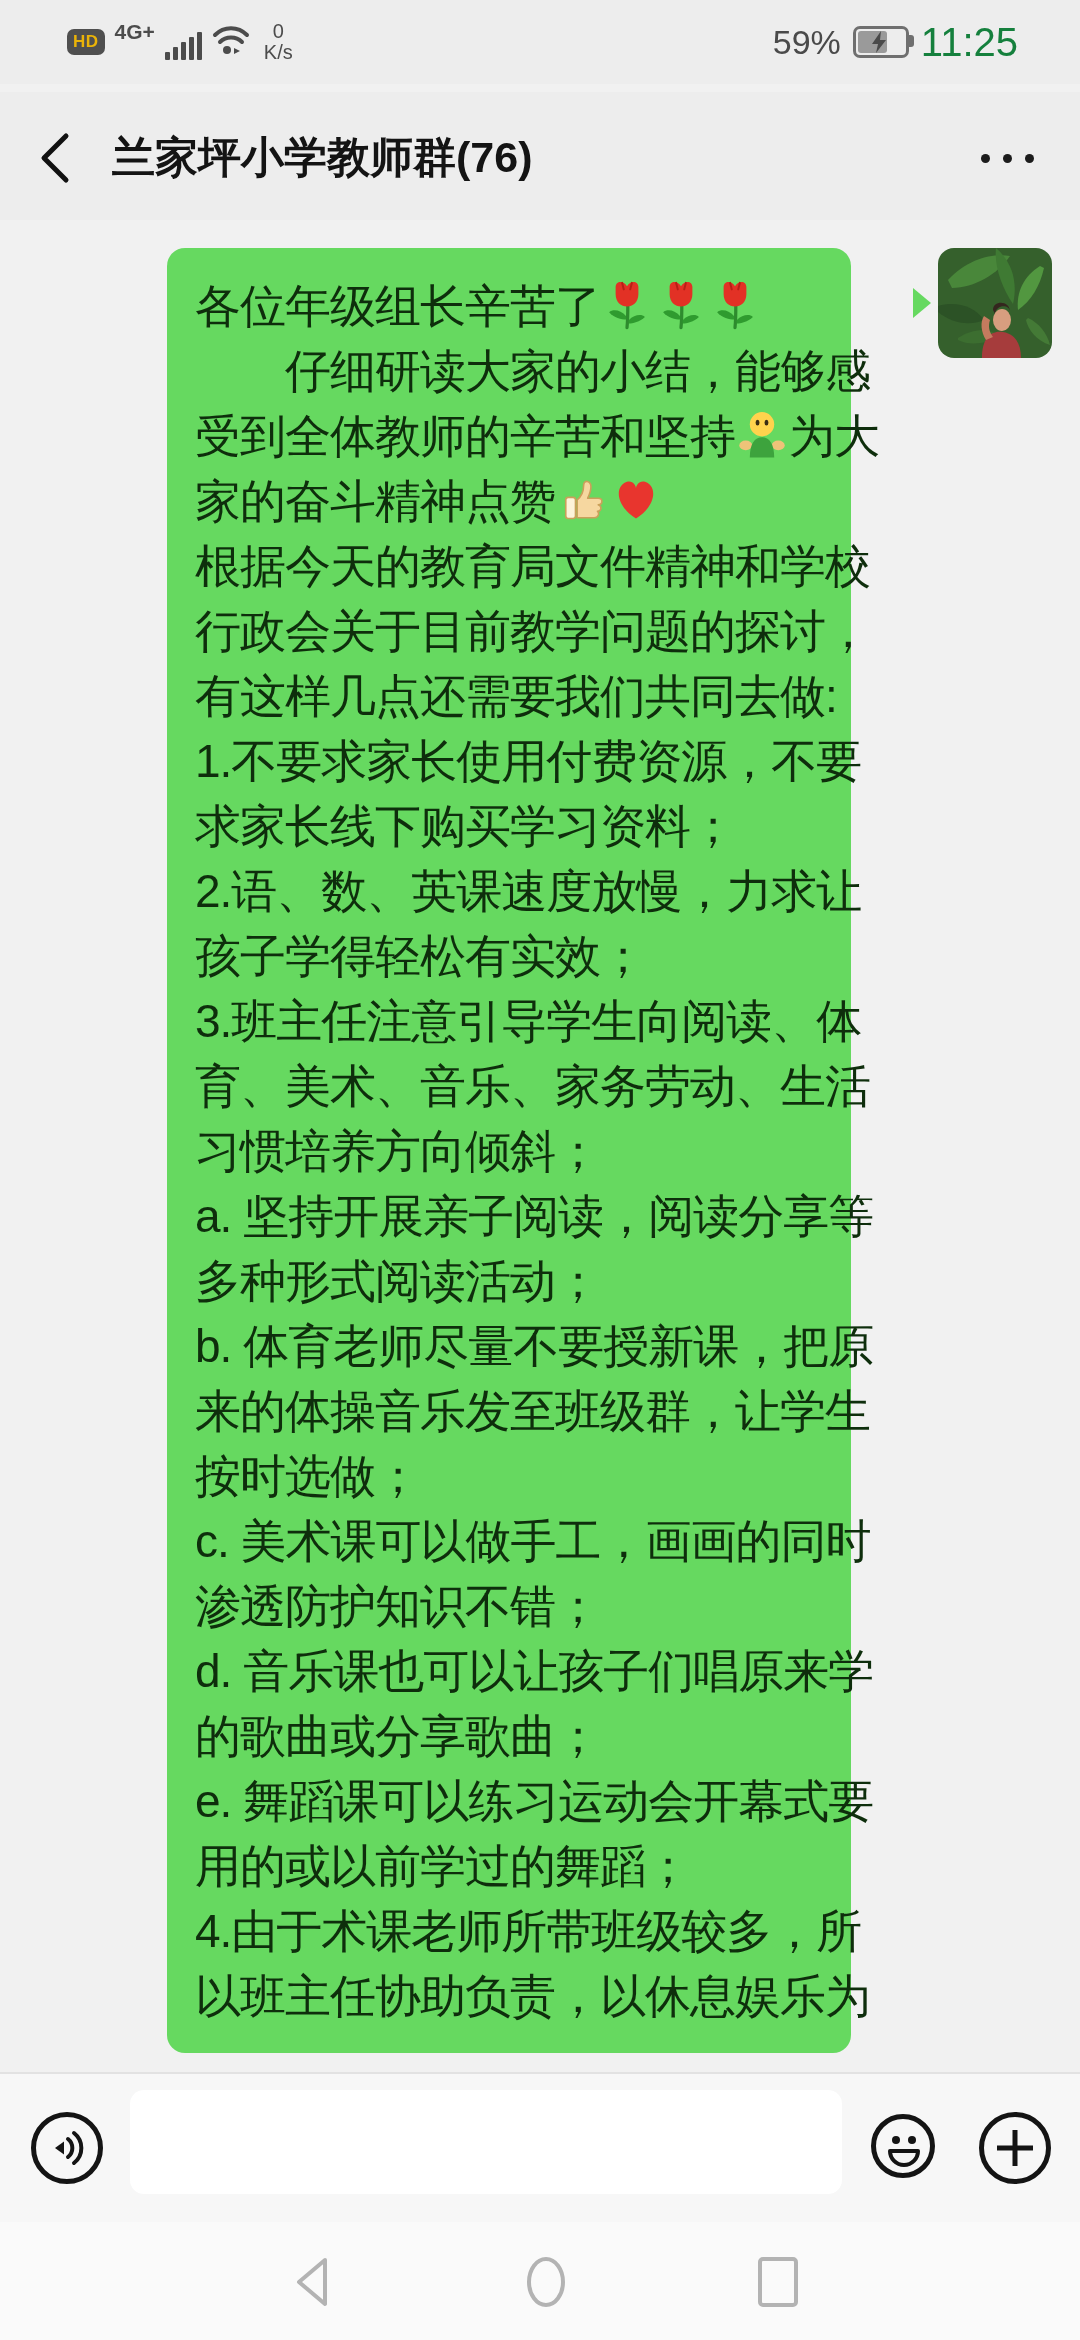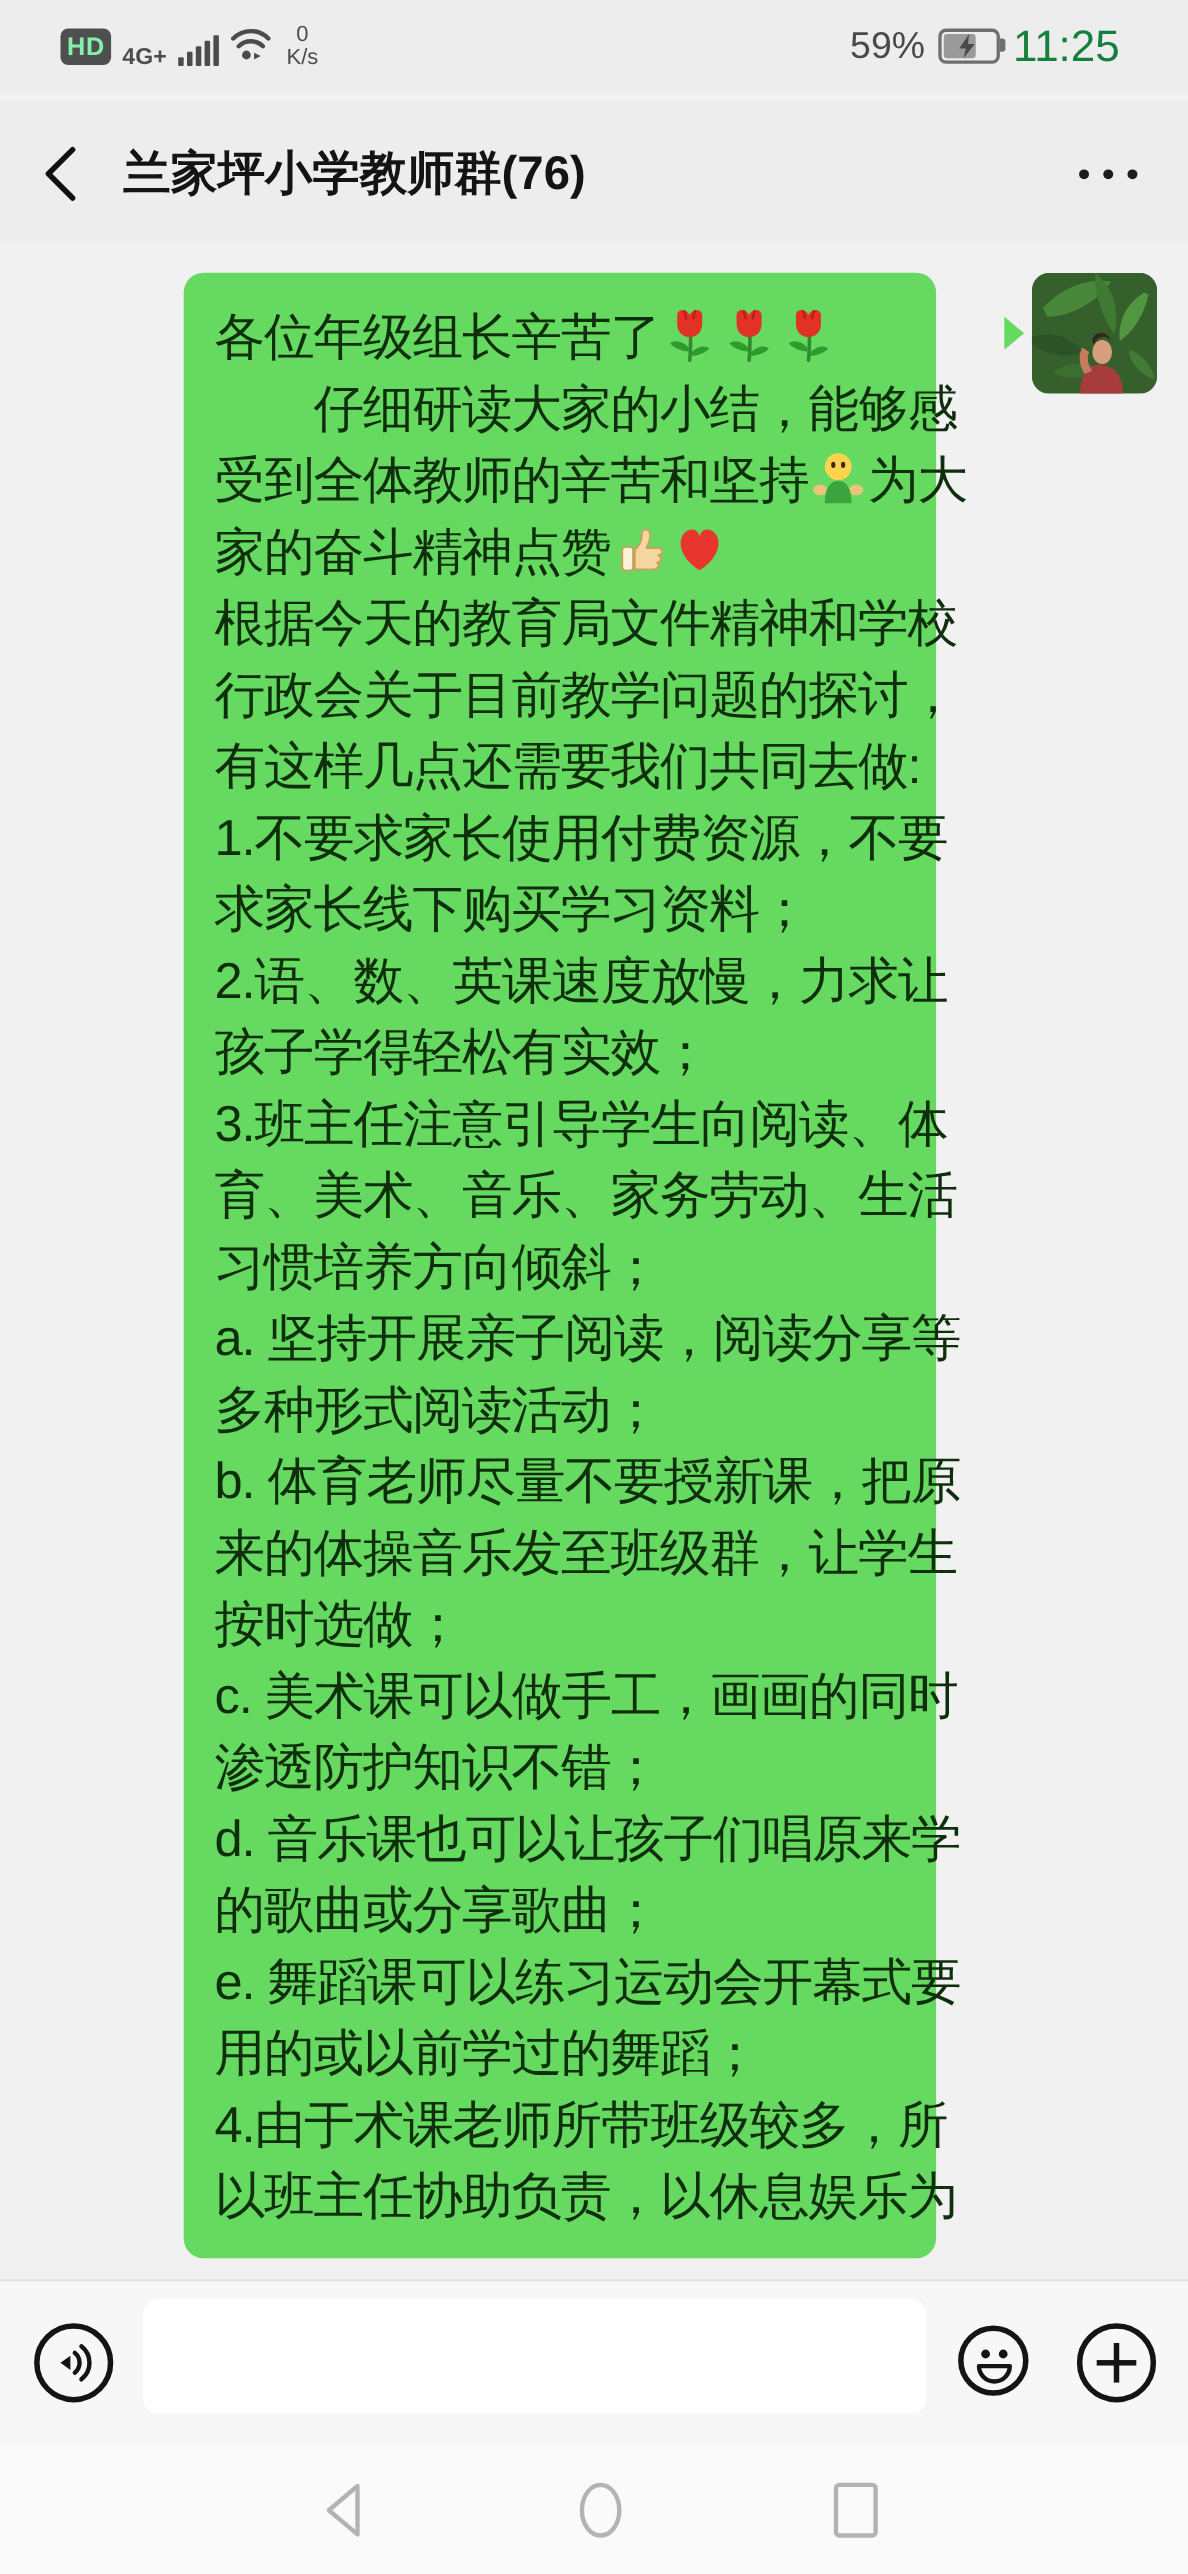--- a/index.html
+++ b/index.html
@@ -5,23 +5,23 @@
   html,body{margin:0;padding:0;background:#444;}
   .screen{
     position:relative;width:1080px;height:2340px;overflow:hidden;
     background:#f1f1f1;
     font-family:"Liberation Sans","DejaVu Sans",sans-serif;
     -webkit-font-smoothing:antialiased;
   }
   
   .statusbar{position:absolute;left:0;top:0;width:1080px;height:84px;background:#ededed;}
   .sb-left{position:absolute;left:55px;top:0;height:84px;display:flex;align-items:center;gap:10px;}
-  .hd-badge{background:#4f4f4f;color:#86efac;font-weight:bold;font-size:23px;
-    padding:3px 6px;border-radius:7px;letter-spacing:.5px;}
-  .net-label{font-size:21px;color:#4c4c4c;font-weight:bold;align-self:flex-start;margin-top:40px;}
+  .hd-badge{background:#4f4f4f;color:#eab308;font-weight:bold;font-size:17px;
+    padding:3px 6px;border-radius:7px;letter-spacing:.5px;margin-left:12px;}
+  .net-label{font-size:21px;color:#4c4c4c;font-weight:bold;align-self:flex-start;margin-top:20px;}
   .sig-bars{display:flex;align-items:flex-end;gap:3px;height:30px;margin-top:6px;}
   .sig-bars i{display:block;width:5px;background:#4c4c4c;border-radius:1px;}
   .speed{display:flex;flex-direction:column;align-items:center;line-height:1.05;
     font-size:20px;color:#4c4c4c;margin-left:4px;}
   .sb-right{position:absolute;right:62px;top:0;height:84px;display:flex;align-items:center;gap:12px;}
   .pct{font-size:34px;color:#4a4a4a;margin-left:46px;}
   .battery{position:relative;width:50px;height:26px;border:3px solid #6f6f6f;border-radius:7px;}
   .battery .fill{position:absolute;left:2px;top:2px;bottom:2px;width:59%;background:#9a9a9a;border-radius:3px;}
   .battery .cap{position:absolute;right:-8px;top:6px;width:5px;height:12px;background:#6f6f6f;border-radius:0 3px 3px 0;}
   .battery svg{position:absolute;left:8px;top:-2px;}

